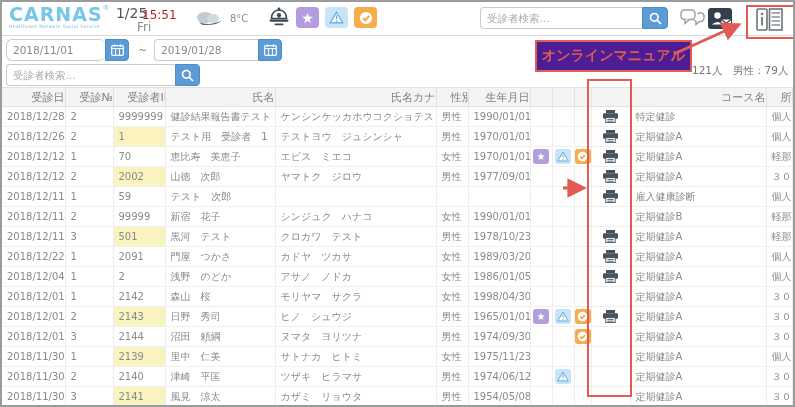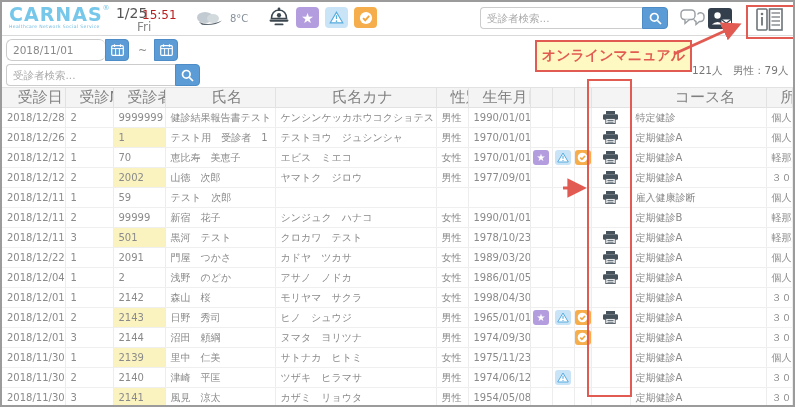--- a/index.html
+++ b/index.html
@@ -33,29 +33,29 @@
   .filters{position:absolute;left:0;top:34px;width:791px;height:51px;background:#fff;}
   .fgroup{position:absolute;display:flex;}
   .fgroup input{height:22px;box-sizing:border-box;border:1px solid #ccc;border-right:none;border-radius:4px 0 0 4px;padding:0 6px;font-size:10.5px;color:#888;outline:none;font-family:inherit;}
   .fgroup input::placeholder{color:#aaa;}
   .tilde{position:absolute;left:136px;top:8px;font-size:11px;color:#888;}
   .stats{position:absolute;left:690px;top:28px;width:100px;font-size:10.5px;color:#777;white-space:nowrap;overflow:hidden;}
 
   
   .tablewrap{position:absolute;left:0;top:85px;width:791px;height:318px;overflow:hidden;}
   table{border-collapse:collapse;table-layout:fixed;width:791px;font-size:10px;}
-  th{height:18px;background:#f4f4f4;color:#808080;font-weight:normal;text-align:center;padding:0 0 0 14px;border:1px solid #e2e2e2;border-left:none;white-space:nowrap;overflow:hidden;font-size:15px;}
+  th{height:18px;background:#f4f4f4;color:#808080;font-weight:normal;text-align:right;padding:0 0 0 14px;border:1px solid #e2e2e2;border-left:none;white-space:nowrap;overflow:hidden;font-size:11px;}
   td{height:19px;color:#8a8a8a;padding:0 0 0 5px;border-right:1px solid #ededed;border-bottom:1px solid #efefef;white-space:nowrap;overflow:hidden;}
   td.icon-cell{padding:0;text-align:center;}
   td.hl{background:#faf3c0;}
   .printer svg{vertical-align:middle;}
 
   
   .red-rect{position:absolute;border:2px solid #e15b52;background:transparent;z-index:50;}
-  .anno-box{position:absolute;background:#fef9c3;border:2px solid #e15b52;color:#e15b52;font-weight:bold;display:flex;align-items:center;justify-content:center;z-index:55;box-sizing:border-box;white-space:nowrap;text-align:center;}
+  .anno-box{position:absolute;background:#4c1d95;border:2px solid #e15b52;color:#e15b52;font-weight:bold;display:flex;align-items:center;justify-content:center;z-index:55;box-sizing:border-box;white-space:nowrap;text-align:center;}
   .arrowlayer{position:absolute;left:0;top:0;width:791px;height:403px;z-index:60;pointer-events:none;}
 </style>
 </head>
 <body>
 
 <div class="window">
 
   <div class="topbar">
     <div class="logo">
       <span class="logo-text">CARNAS</span><span class="logo-mark">®</span>
@@ -149,20 +149,21 @@
             <line x1="3.5" y1="0.3" x2="3.5" y2="3" stroke="#fff" stroke-width="1.2"></line>
             <line x1="9.5" y1="0.3" x2="9.5" y2="3" stroke="#fff" stroke-width="1.2"></line>
             <line x1="0.7" y1="4.6" x2="12.3" y2="4.6" stroke="#fff" stroke-width="1"></line>
             <line x1="4.6" y1="4.6" x2="4.6" y2="11.3" stroke="#fff" stroke-width="1"></line>
             <line x1="8.4" y1="4.6" x2="8.4" y2="11.3" stroke="#fff" stroke-width="1"></line>
           </svg>
       </span>
     </div>
     <span class="tilde">~</span>
     <div class="fgroup" style="left:152px;top:3px;">
+      <input type="text" style="width: 104px;" value="2019/01/28">
       <span class="btn-blue" style="width:24px;">
         <svg width="13" height="12" viewBox="0 0 13 12">
             <rect x="0.7" y="1.7" width="11.6" height="9.6" rx="1" fill="none" stroke="#fff" stroke-width="1.2"></rect>
             <line x1="3.5" y1="0.3" x2="3.5" y2="3" stroke="#fff" stroke-width="1.2"></line>
             <line x1="9.5" y1="0.3" x2="9.5" y2="3" stroke="#fff" stroke-width="1.2"></line>
             <line x1="0.7" y1="4.6" x2="12.3" y2="4.6" stroke="#fff" stroke-width="1"></line>
             <line x1="4.6" y1="4.6" x2="4.6" y2="11.3" stroke="#fff" stroke-width="1"></line>
             <line x1="8.4" y1="4.6" x2="8.4" y2="11.3" stroke="#fff" stroke-width="1"></line>
           </svg>
       </span>

